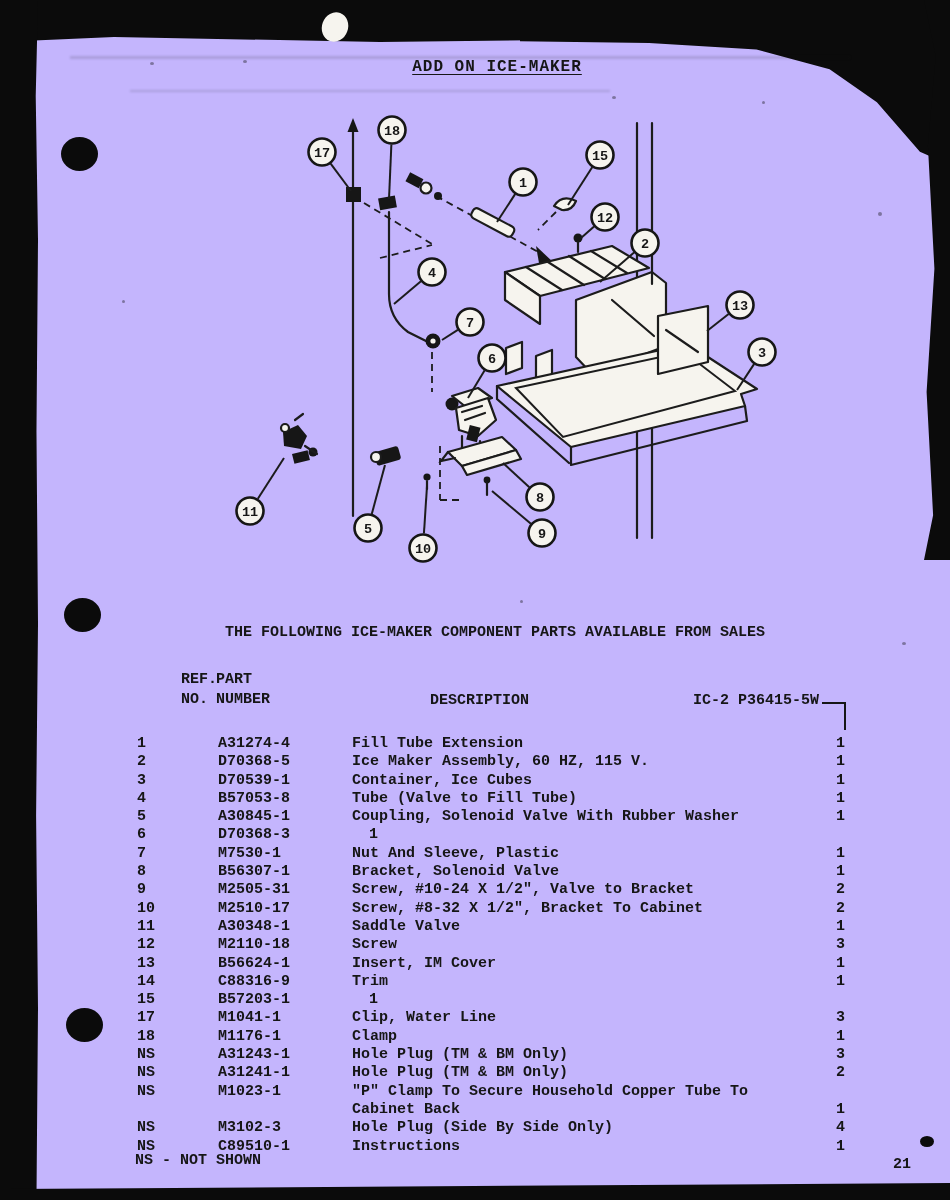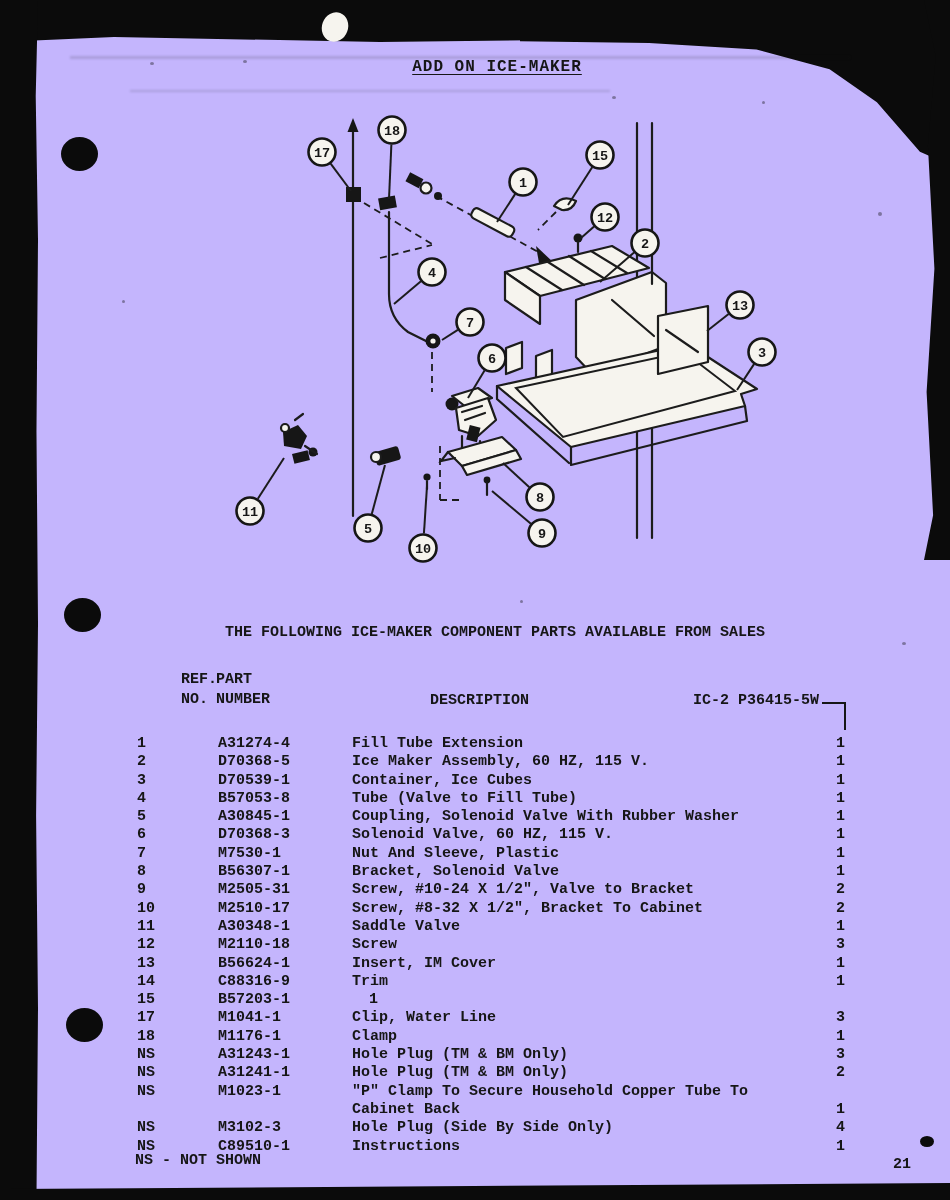--- a/index.html
+++ b/index.html
@@ -295,21 +295,20 @@
       </div>
       <div class="prow">
         <span class="cell ref">5</span>
         <span class="cell part">A30845-1</span>
         <span class="cell desc"><div>Coupling, Solenoid Valve With Rubber Washer</div></span>
         <span class="cell qty">1</span>
       </div>
       <div class="prow">
         <span class="cell ref">6</span>
         <span class="cell part">D70368-3</span>
-        <span class="cell desc"><div>Solenoid Valve, 60 HZ, 115 V.</div></span>
         <span class="cell qty">1</span>
       </div>
       <div class="prow">
         <span class="cell ref">7</span>
         <span class="cell part">M7530-1</span>
         <span class="cell desc"><div>Nut And Sleeve, Plastic</div></span>
         <span class="cell qty">1</span>
       </div>
       <div class="prow">
         <span class="cell ref">8</span>

